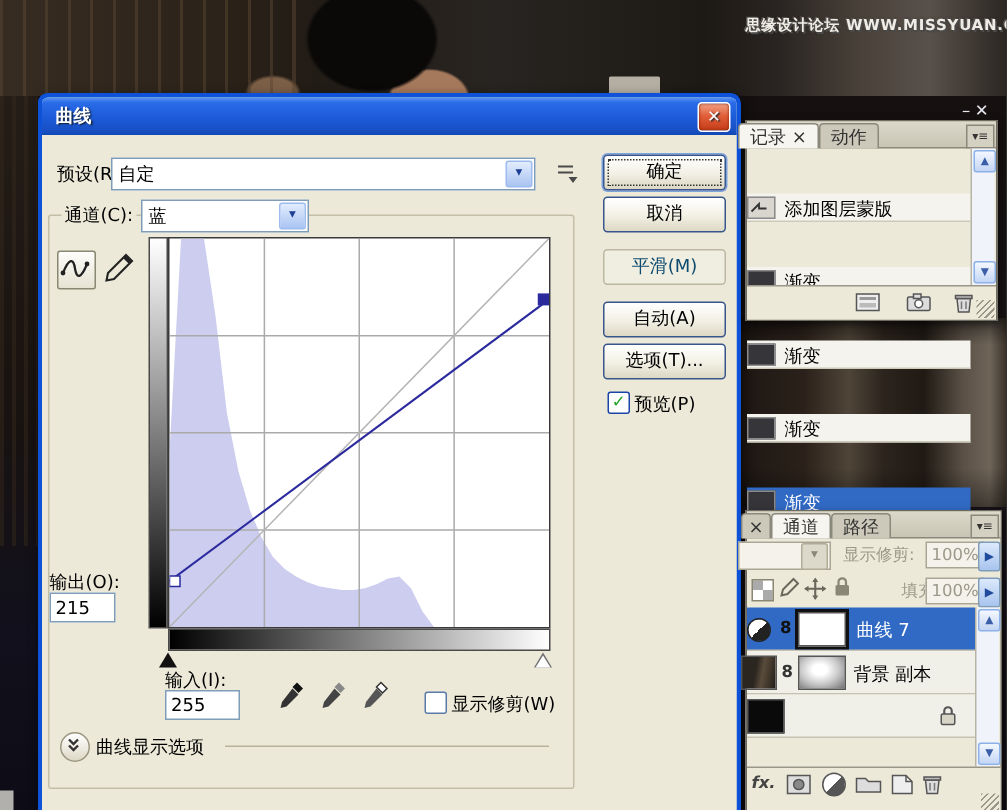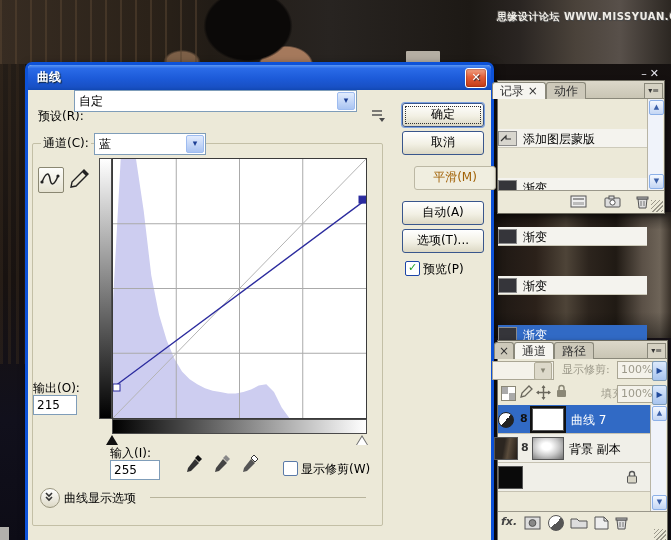--- a/index.html
+++ b/index.html
@@ -44,21 +44,21 @@
 
   .lbl{position:absolute;white-space:nowrap;}
   .combo{position:absolute;height:20px;background:#fff;border:1px solid #7f9db9;display:flex;align-items:center;}
   .combo .cval{flex:1;padding:0 4px;overflow:hidden;white-space:nowrap;}
   .combo .cbtn{width:16px;height:16px;margin:1px;border:1px solid #9ebcf0;border-radius:2px;text-align:center;line-height:14px;
     font-size:9px;color:#1c3f94;background:linear-gradient(180deg,#e2ecfd,#aac4f2);}
   .btn-xp{position:absolute;width:80px;height:22px;border:1px solid #39568c;border-radius:3px;
     background:linear-gradient(180deg,#ffffff 0,#f2f0e4 55%,#dcd8c4 100%);
     text-align:center;line-height:20px;font-size:12px;cursor:pointer;}
   .btn-default{box-shadow:0 0 0 1px #7da2e0;outline:1px dotted #333;outline-offset:-4px;}
-  .btn-disabled{color:#a16207;border-color:#bcb8a4;background:#f0eee0;cursor:default;margin-left:12px;}
+  .btn-disabled{color:#0c4a6e;border-color:#bcb8a4;background:#f0eee0;cursor:default;}
   .field{position:absolute;height:18px;background:#fff;border:1px solid #7f9db9;padding:0 3px;line-height:18px;font-size:12px;}
   .ckbox{position:absolute;width:13px;height:13px;background:#fff;border:1px solid #1c45a8;border-radius:2px;line-height:12px;
     text-align:center;font-size:11px;color:#1f9f1f;font-weight:bold;}
   .groupbox{position:absolute;border:1px solid #c3bfa6;border-radius:2px;}
   .toolbtn{position:absolute;width:24px;height:24px;border:1px solid #8a8772;border-radius:2px;
     background:linear-gradient(180deg,#fdfdfb,#e6e3d2);}
   .vgrad{position:absolute;border:1px solid #4a4a4a;background:linear-gradient(180deg,#fff,#000);}
   .hgrad{position:absolute;border:1px solid #4a4a4a;background:linear-gradient(90deg,#000,#fff);}
   .plot{position:absolute;border:1px solid #3a3a3a;background:#fff;}
   .tri-b{position:absolute;width:0;height:0;border-left:6px solid transparent;border-right:6px solid transparent;border-bottom:10px solid #111;}
@@ -121,21 +121,21 @@
   <div class="abs dialog">
     <div class="titlebar">
       <span>曲线</span>
       <div class="closebtn">
         <span>✕</span>
       </div>
     </div>
     <div class="dlg-body">
 
       <span class="lbl" style="left:10px;top:18px;">预设(R):</span>
-      <div class="combo" style="left:46px;top:0;width:281px;gap:24px;">
+      <div class="combo" style="left:46px;top:15px;width:281px;gap:24px;">
         <span class="cval">自定</span>
         <span class="cbtn">▾</span>
       </div>
       <div class="abs" style="left:341px;top:16px;width:18px;height:18px;">
         <svg width="18" height="18" viewBox="0 0 18 18">
           <g stroke="#4a4a4a" stroke-width="1.4">
               <line x1="3" y1="5" x2="13" y2="5"></line>
               <line x1="3" y1="9" x2="13" y2="9"></line>
             </g>
           <path d="M10 12 h6 l-3 4 z" fill="#4a4a4a"></path>

